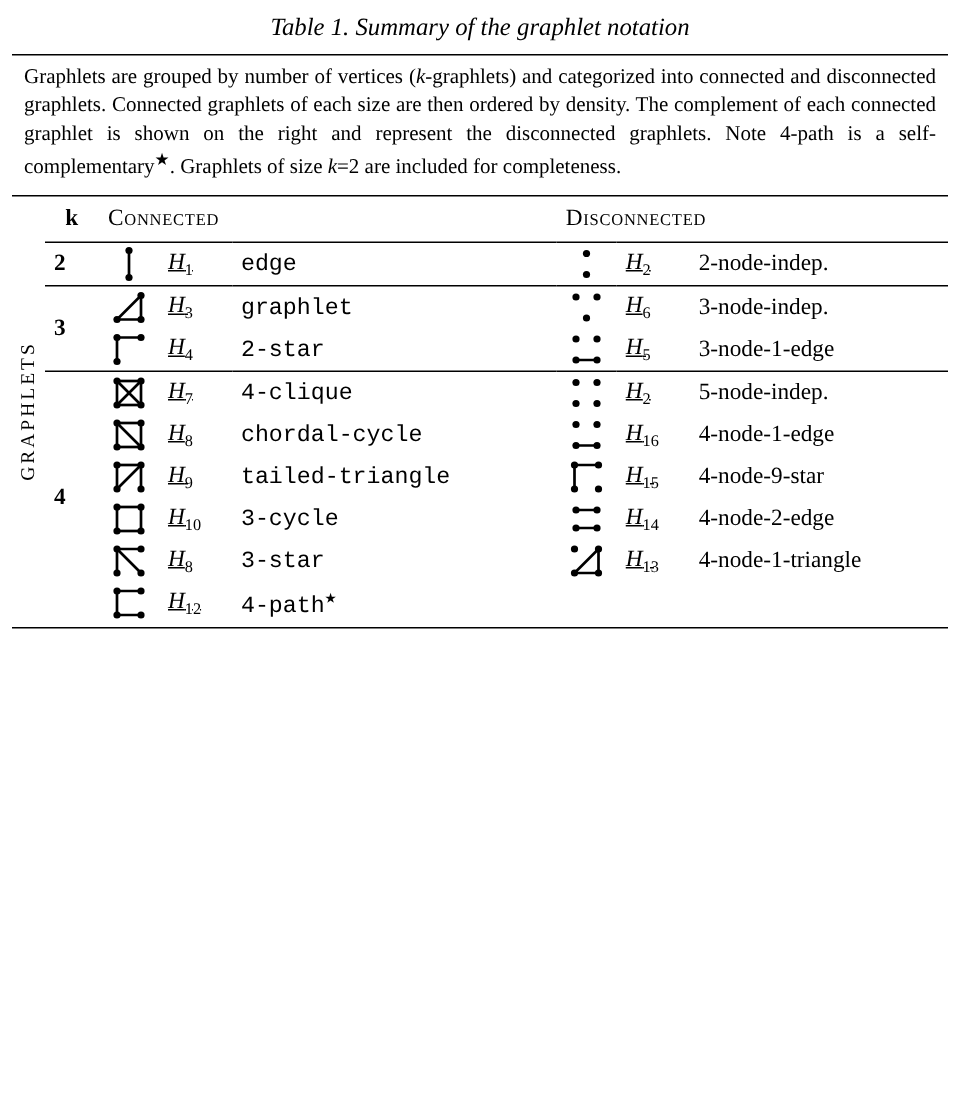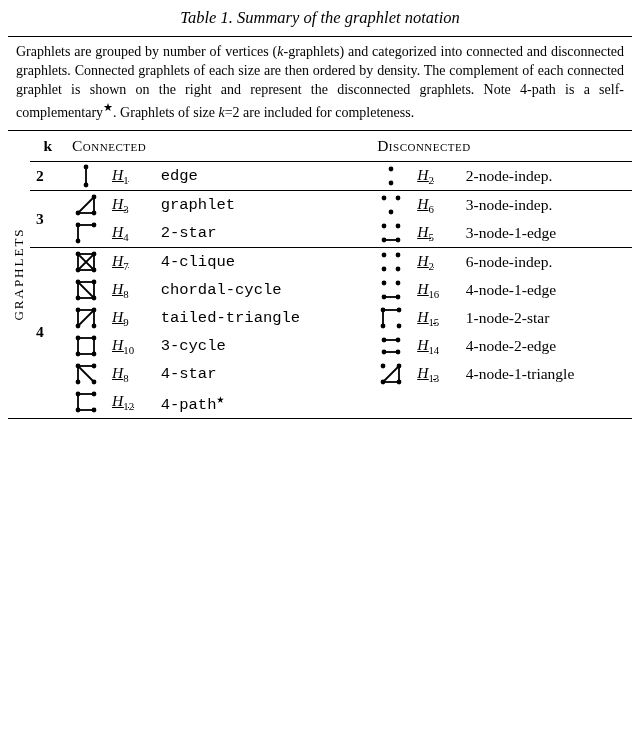--- a/index.html
+++ b/index.html
@@ -224,21 +224,21 @@
           <td class="name-cell">4-clique</td>
           <td class="icon-cell">
             <svg width="24" height="24" viewBox="0 0 24 24">
               <circle cx="5" cy="5" r="2.4" fill="#000"></circle>
               <circle cx="19" cy="5" r="2.4" fill="#000"></circle>
               <circle cx="5" cy="19" r="2.4" fill="#000"></circle>
               <circle cx="19" cy="19" r="2.4" fill="#000"></circle>
             </svg>
           </td>
           <td class="H-label">H<sub>2</sub></td>
-          <td>6-node-indep.</td>
+          <td>5-node-indep.</td>
         </tr>
         <tr>
           <td class="icon-cell">
             <svg width="24" height="24" viewBox="0 0 24 24">
               <line x1="4" y1="4" x2="20" y2="4" stroke="#000" stroke-width="1.8"></line>
               <line x1="20" y1="4" x2="20" y2="20" stroke="#000" stroke-width="1.8"></line>
               <line x1="20" y1="20" x2="4" y2="20" stroke="#000" stroke-width="1.8"></line>
               <line x1="4" y1="20" x2="4" y2="4" stroke="#000" stroke-width="1.8"></line>
               <line x1="4" y1="4" x2="20" y2="20" stroke="#000" stroke-width="1.8"></line>
               <circle cx="4" cy="4" r="2.4" fill="#000"></circle>
@@ -280,21 +280,21 @@
             <svg width="24" height="24" viewBox="0 0 24 24">
               <line x1="4" y1="4" x2="4" y2="20" stroke="#000" stroke-width="1.8"></line>
               <line x1="4" y1="4" x2="20" y2="4" stroke="#000" stroke-width="1.8"></line>
               <circle cx="4" cy="4" r="2.4" fill="#000"></circle>
               <circle cx="20" cy="4" r="2.4" fill="#000"></circle>
               <circle cx="4" cy="20" r="2.4" fill="#000"></circle>
               <circle cx="20" cy="20" r="2.4" fill="#000"></circle>
             </svg>
           </td>
           <td class="H-label">H<sub>15</sub></td>
-          <td>1-node-2-star</td>
+          <td>4-node-9-star</td>
         </tr>
         <tr>
           <td class="icon-cell">
             <svg width="24" height="24" viewBox="0 0 24 24">
               <line x1="4" y1="4" x2="20" y2="4" stroke="#000" stroke-width="1.8"></line>
               <line x1="20" y1="4" x2="20" y2="20" stroke="#000" stroke-width="1.8"></line>
               <line x1="20" y1="20" x2="4" y2="20" stroke="#000" stroke-width="1.8"></line>
               <line x1="4" y1="20" x2="4" y2="4" stroke="#000" stroke-width="1.8"></line>
               <circle cx="4" cy="4" r="2.4" fill="#000"></circle>
               <circle cx="20" cy="4" r="2.4" fill="#000"></circle>
@@ -323,21 +323,21 @@
               <line x1="4" y1="4" x2="20" y2="4" stroke="#000" stroke-width="1.8"></line>
               <line x1="4" y1="4" x2="4" y2="20" stroke="#000" stroke-width="1.8"></line>
               <line x1="4" y1="4" x2="20" y2="20" stroke="#000" stroke-width="1.8"></line>
               <circle cx="4" cy="4" r="2.4" fill="#000"></circle>
               <circle cx="20" cy="4" r="2.4" fill="#000"></circle>
               <circle cx="4" cy="20" r="2.4" fill="#000"></circle>
               <circle cx="20" cy="20" r="2.4" fill="#000"></circle>
             </svg>
           </td>
           <td class="H-label">H<sub>8</sub></td>
-          <td class="name-cell">4-star</td>
+          <td class="name-cell">3-star</td>
           <td class="icon-cell">
             <svg width="24" height="24" viewBox="0 0 24 24">
               <line x1="4" y1="20" x2="20" y2="20" stroke="#000" stroke-width="1.8"></line>
               <line x1="4" y1="20" x2="20" y2="4" stroke="#000" stroke-width="1.8"></line>
               <line x1="20" y1="20" x2="20" y2="4" stroke="#000" stroke-width="1.8"></line>
               <circle cx="4" cy="20" r="2.4" fill="#000"></circle>
               <circle cx="20" cy="20" r="2.4" fill="#000"></circle>
               <circle cx="20" cy="4" r="2.4" fill="#000"></circle>
               <circle cx="4" cy="4" r="2.4" fill="#000"></circle>
             </svg>

